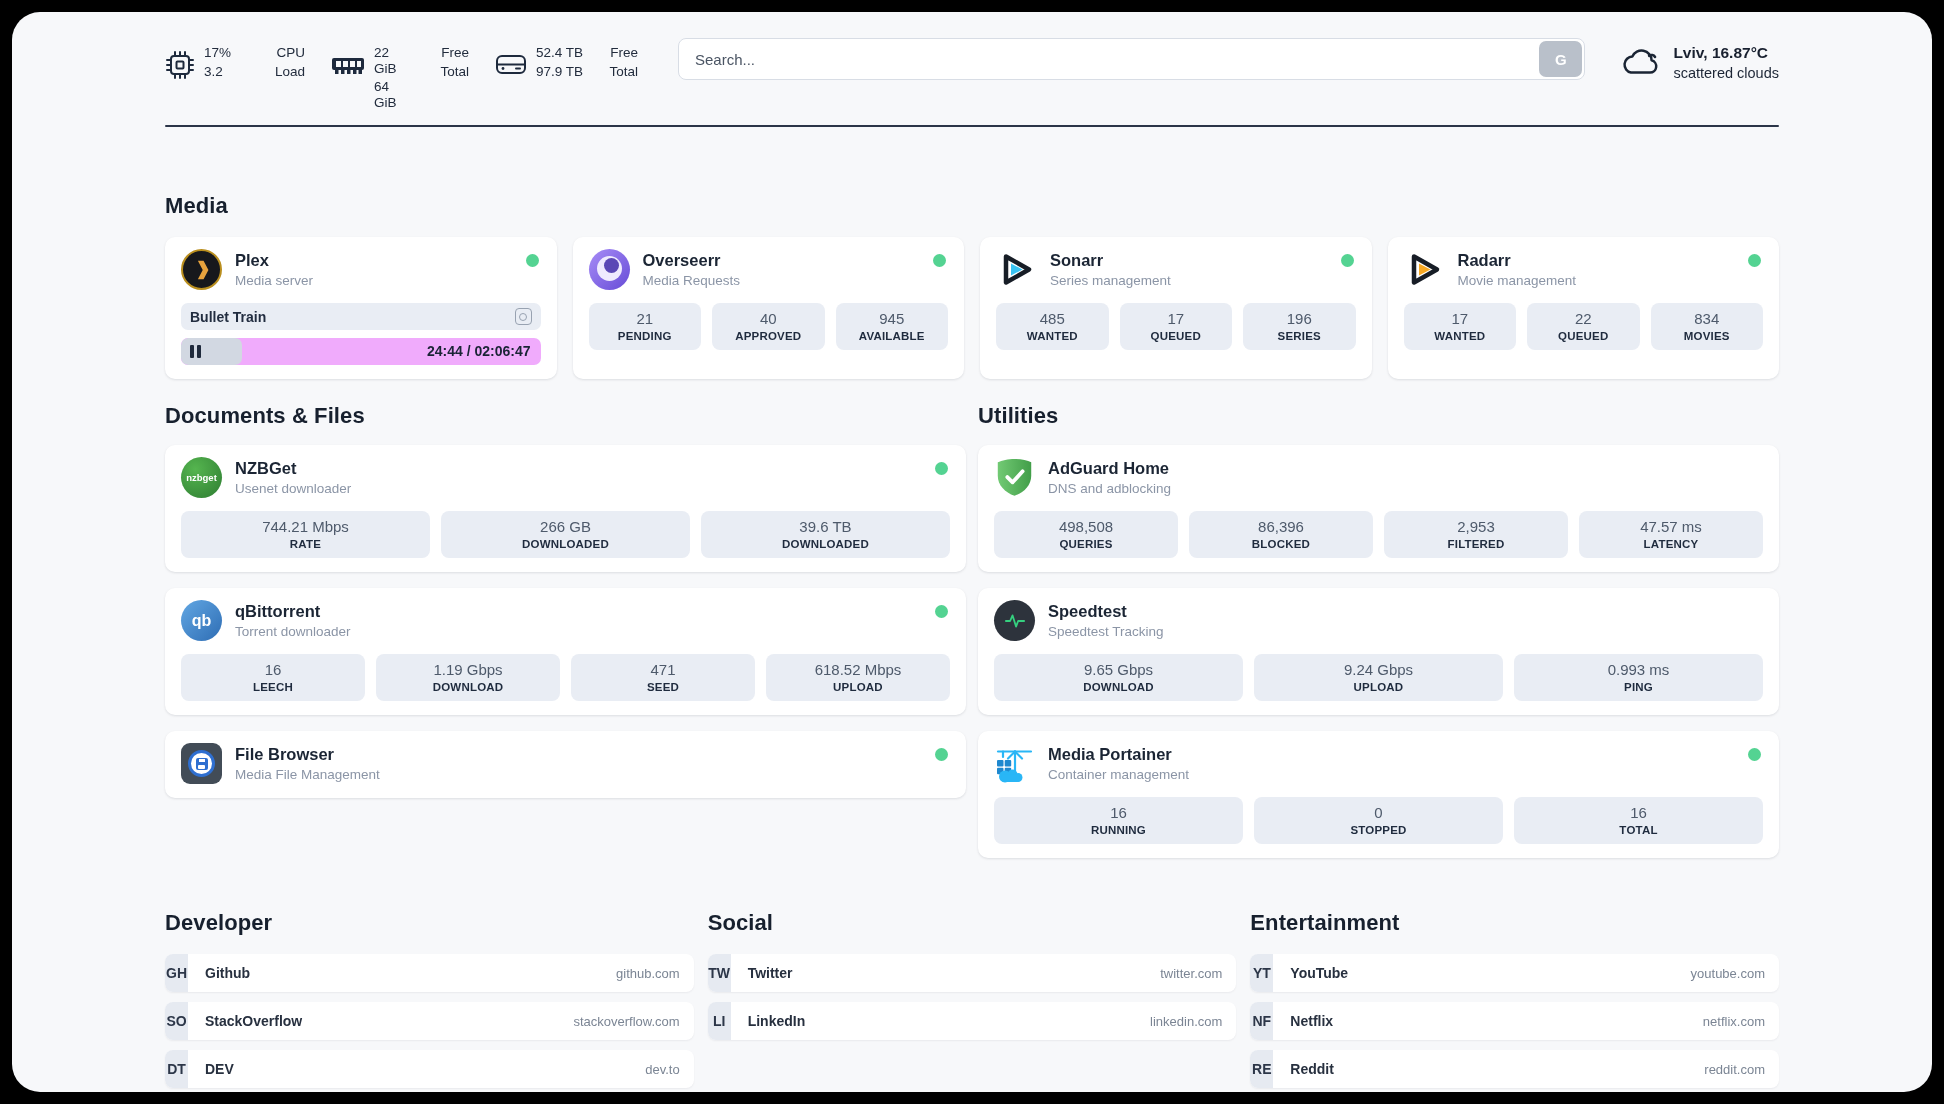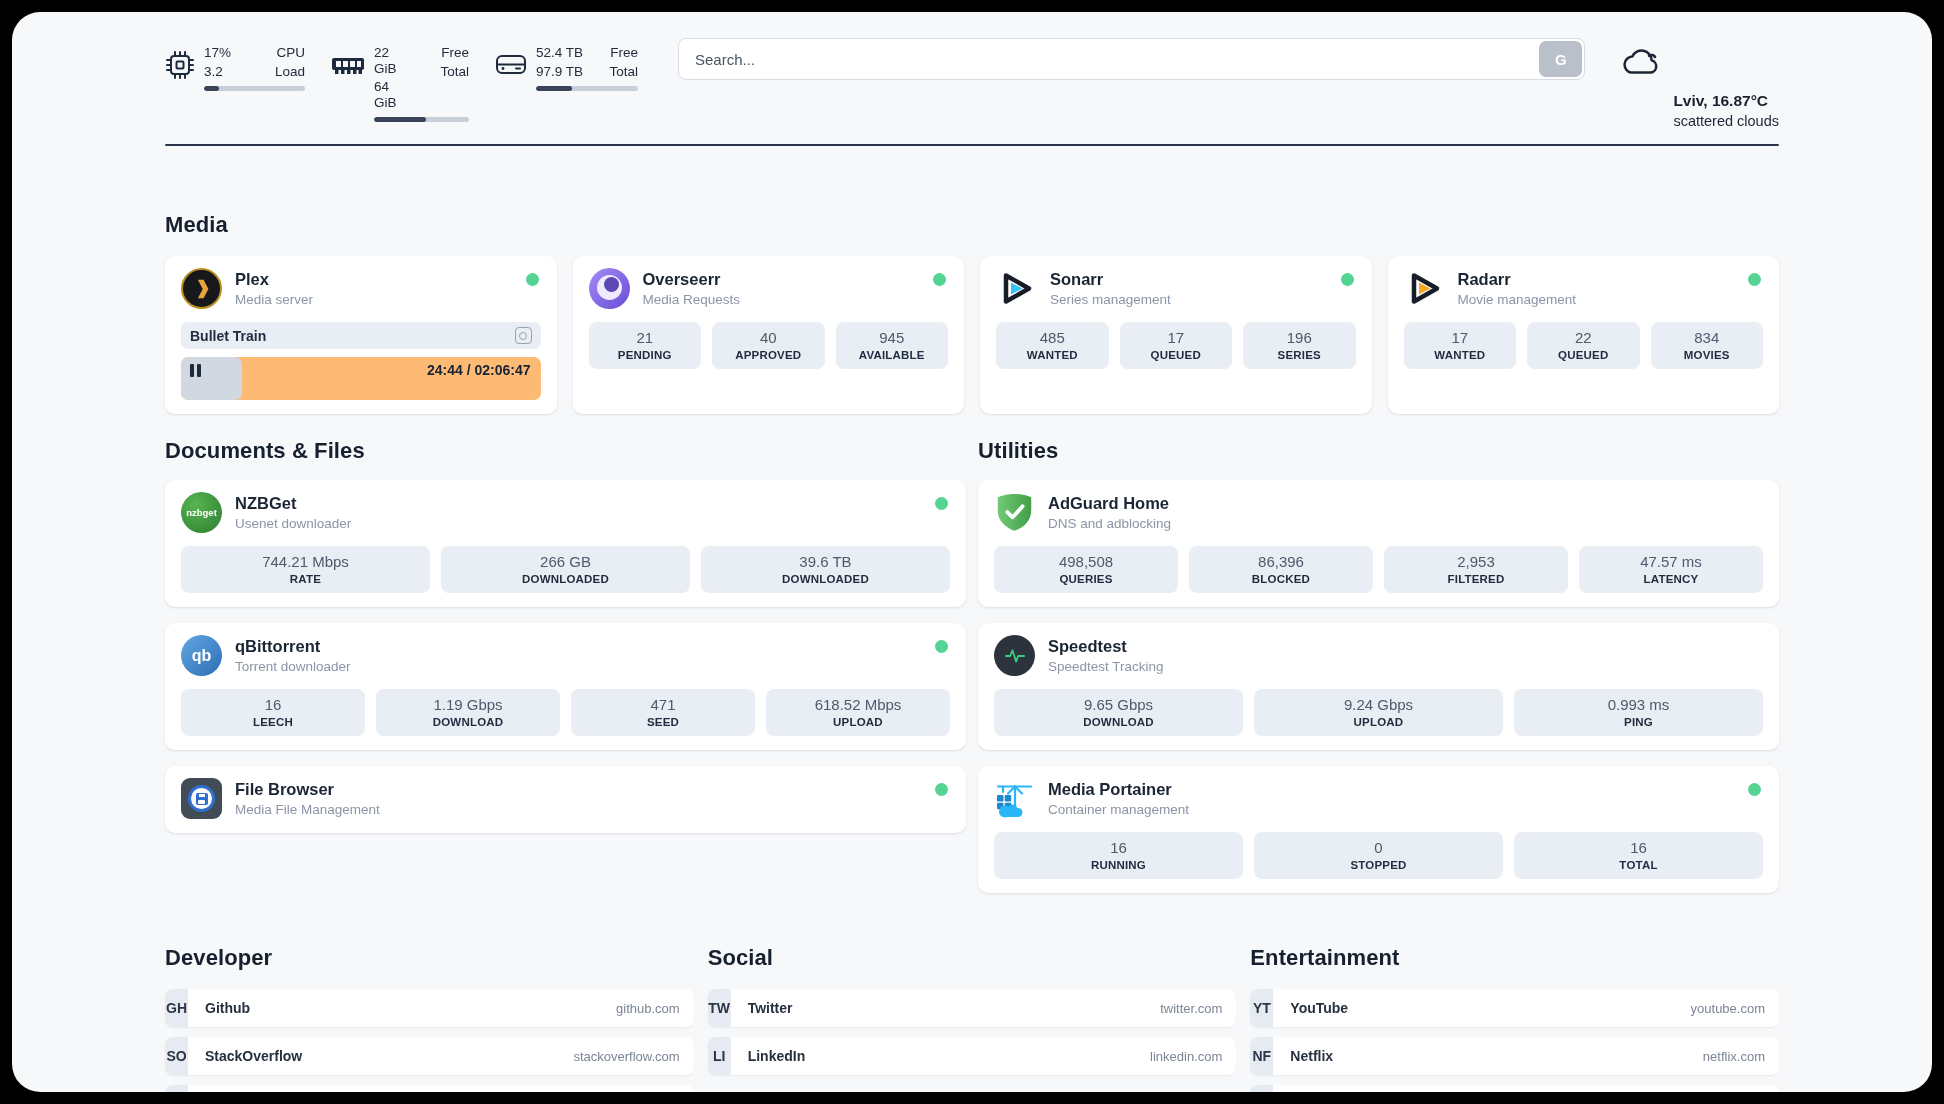--- a/index.html
+++ b/index.html
@@ -9,40 +9,40 @@
     -webkit-font-smoothing:antialiased;
   }
   .panel{position:absolute;inset:12px;background:#f7f8fa;border-radius:28px;overflow:hidden;}
   .content{padding:26px 153px 0 153px;}
 
   
   .topbar{display:flex;align-items:flex-start;}
   .sysstats{display:flex;gap:26px;flex:none;margin-top:7px;}
   .sysstat{display:flex;gap:9px;}
   .sys-icon{width:30px;height:30px;flex:none;margin-top:5px;color:#1e2a3d;}
-  .sys-body{display:flex;flex-direction:column;}
+  .sys-body{display:flex;flex-direction:row;}
   .sys-rows{display:flex;gap:26px;justify-content:space-between;}
   .sys-col{display:flex;flex-direction:column;gap:3px;font-size:13.5px;color:#222c3d;line-height:1.15;}
   .sys-col.right{text-align:right;}
   .sys-bar{margin-top:7px;height:5px;border-radius:3px;background:#c9cfd9;position:relative;overflow:hidden;}
   .sys-bar i{position:absolute;left:0;top:0;bottom:0;border-radius:3px;background:#39445a;}
 
   .searchwrap{flex:1;margin:0 34px 0 40px;position:relative;height:42px;}
   .searchwrap input{
     width:100%;height:42px;box-sizing:border-box;border:1px solid #d8dde5;border-radius:8px;
     background:#fff;padding:0 56px 0 16px;font-size:15px;color:#2a3342;outline:none;
     font-family:"Liberation Sans","DejaVu Sans",sans-serif;
   }
   .searchwrap input::placeholder{color:#4a5463;opacity:1;}
   .gbtn{position:absolute;right:3px;top:3px;width:43px;height:36px;border-radius:7px;background:#b9c0ca;
     color:#fff;font-weight:700;font-size:15px;display:flex;align-items:center;justify-content:center;cursor:pointer;}
 
   .weather{display:flex;gap:12px;flex:none;margin-top:6px;align-items:flex-start;}
   .weather-icon{width:42px;height:34px;color:#1b2534;margin-top:2px;}
-  .weather-txt{display:flex;flex-direction:column;gap:3px;margin-top:48px;}
+  .weather-txt{display:flex;flex-direction:column;gap:3px;}
   .weather-main{font-size:15.5px;font-weight:700;color:#18202f;}
   .weather-sub{font-size:14.5px;color:#1d2636;}
 
   .divider{margin-top:15px;height:2px;background:#2b3548;border-radius:1px;}
 
   
   .sec-h{font-size:22px;font-weight:700;color:#17202e;letter-spacing:.1px;}
   .sec-media{margin-top:66px;}
   .media-grid{display:grid;grid-template-columns:repeat(4,1fr);gap:16px;margin-top:18px;}
 
@@ -59,21 +59,21 @@
   .stat{flex:1;background:#e9edf4;border-radius:8px;text-align:center;padding:7px 4px 8px;min-width:0;}
   .stat .v{font-size:15px;color:#4e5a6b;white-space:nowrap;}
   .stat .l{font-size:11.5px;font-weight:700;color:#1f2b3e;margin-top:3px;letter-spacing:.2px;white-space:nowrap;}
 
   
   .media-row1{margin-top:13px;background:#e9edf4;border-radius:7px;height:27px;display:flex;align-items:center;padding:0 9px;}
   .media-title{font-size:14px;font-weight:700;color:#222d40;}
   .sess-icon{margin-left:auto;width:15px;height:15px;border:1.6px solid #98a2b1;border-radius:4px;
     display:flex;align-items:center;justify-content:center;}
   .sess-icon i{width:6px;height:6px;border:1.6px solid #98a2b1;border-radius:50%;}
-  .media-row2{margin-top:8px;position:relative;background:#fdba74;border-radius:7px;height:43px;overflow:hidden;}
+  .media-row2{margin-top:8px;position:relative;background:#f0abfc;border-radius:7px;height:27px;overflow:hidden;}
   .media-row2 .fill{height:100%;border-radius:7px;background:#d2d8e2;}
   .pausebtn{position:absolute;left:9px;top:7px;display:flex;gap:3.5px;cursor:pointer;}
   .pausebtn i{width:3.5px;height:13px;background:#1f2a3c;border-radius:1px;}
   .timetxt{position:absolute;right:10px;top:5px;font-size:14px;font-weight:700;color:#1a2436;}
 
   .two-col{display:grid;grid-template-columns:1fr 1fr;gap:12px;margin-top:24px;align-items:start;}
   .col .card{margin-top:16px;}
   .col .sec-h{margin-bottom:2px;}
 
   

